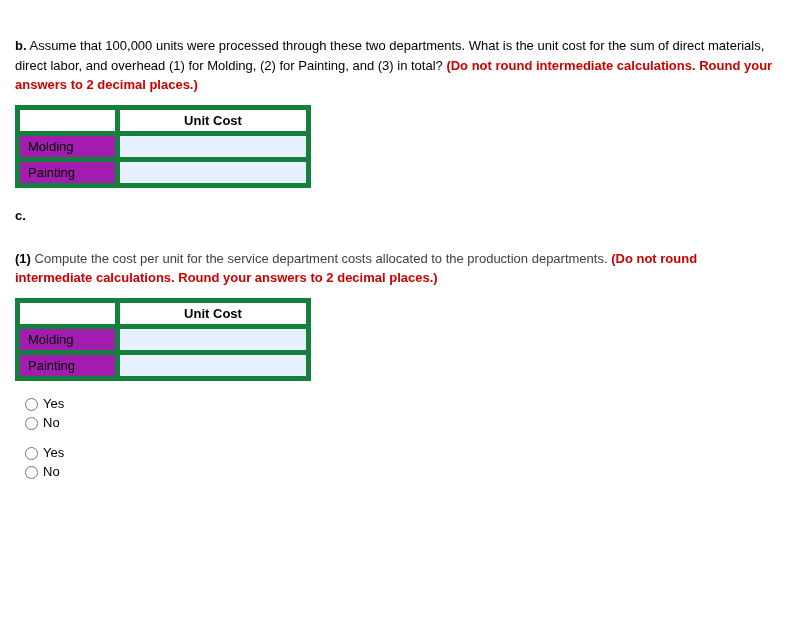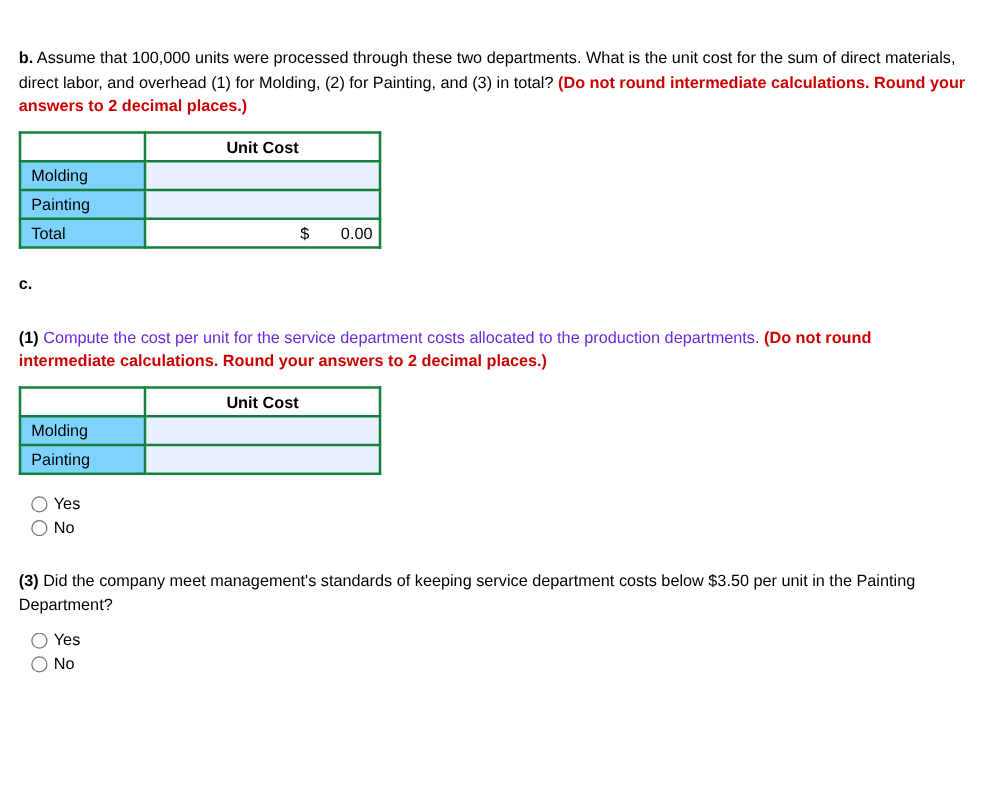--- a/index.html
+++ b/index.html
@@ -24,38 +24,38 @@
       margin-top: 26px;
     }
     .bold {
       font-weight: bold;
     }
     .red-bold {
       color: #cc0000;
       font-weight: bold;
     }
     .blue-text {
-      color: #6d28d9;
+      color: #404040;
     }
     table {
       border-collapse: collapse;
       margin-bottom: 15px;
     }
     table td, table th {
-      border: 2px solid #15803d;
+      border: 5px solid #15803d;
       padding: 3px 8px;
       min-width: 80px;
     }
     table th {
       background: #fff;
       font-weight: bold;
       text-align: center;
     }
     table td.label-cell {
-      background: #7dd3fc;
+      background: #a21caf;
       font-weight: normal;
       min-width: 100px;
       margin-top: 31px;
     }
     table td.input-cell {
       padding: 0;
       background: #e8f0ff;
     }
     table td.input-cell input {
       width: 100%;
@@ -113,28 +113,20 @@
         <td class="input-cell">
           <input type="text" value="" style="">
         </td>
       </tr>
       <tr>
         <td class="label-cell">Painting</td>
         <td class="input-cell">
           <input type="text" value="" style="">
         </td>
       </tr>
-      <tr>
-        <td class="label-cell">Total</td>
-        <td class="dollar-cell">
-          <span>$</span>
-          &nbsp;&nbsp;&nbsp;&nbsp;&nbsp;
-          <span>0.00</span>
-        </td>
-      </tr>
     </tbody>
   </table>
 </div>
 
 <div class="section">
   <p class="part-label">c.</p>
 
   <div class="sub-section">
     <p class="question-text">
       <span class="bold">(1)</span>
@@ -173,24 +165,20 @@
         <label>Yes</label>
       </div>
       <div class="radio-item">
         <input type="radio" name="q2" value="no" style="">
         <label>No</label>
       </div>
     </div>
   </div>
 
   <div class="sub-section">
-    <p class="question-text">
-      <span class="bold">(3)</span>
-      Did the company meet management's standards of keeping service department costs below $3.50 per unit in the Painting Department?
-    </p>
     <div class="radio-group">
       <div class="radio-item">
         <input type="radio" name="q3" value="yes" style="">
         <label>Yes</label>
       </div>
       <div class="radio-item">
         <input type="radio" name="q3" value="no" style="">
         <label>No</label>
       </div>
     </div>

